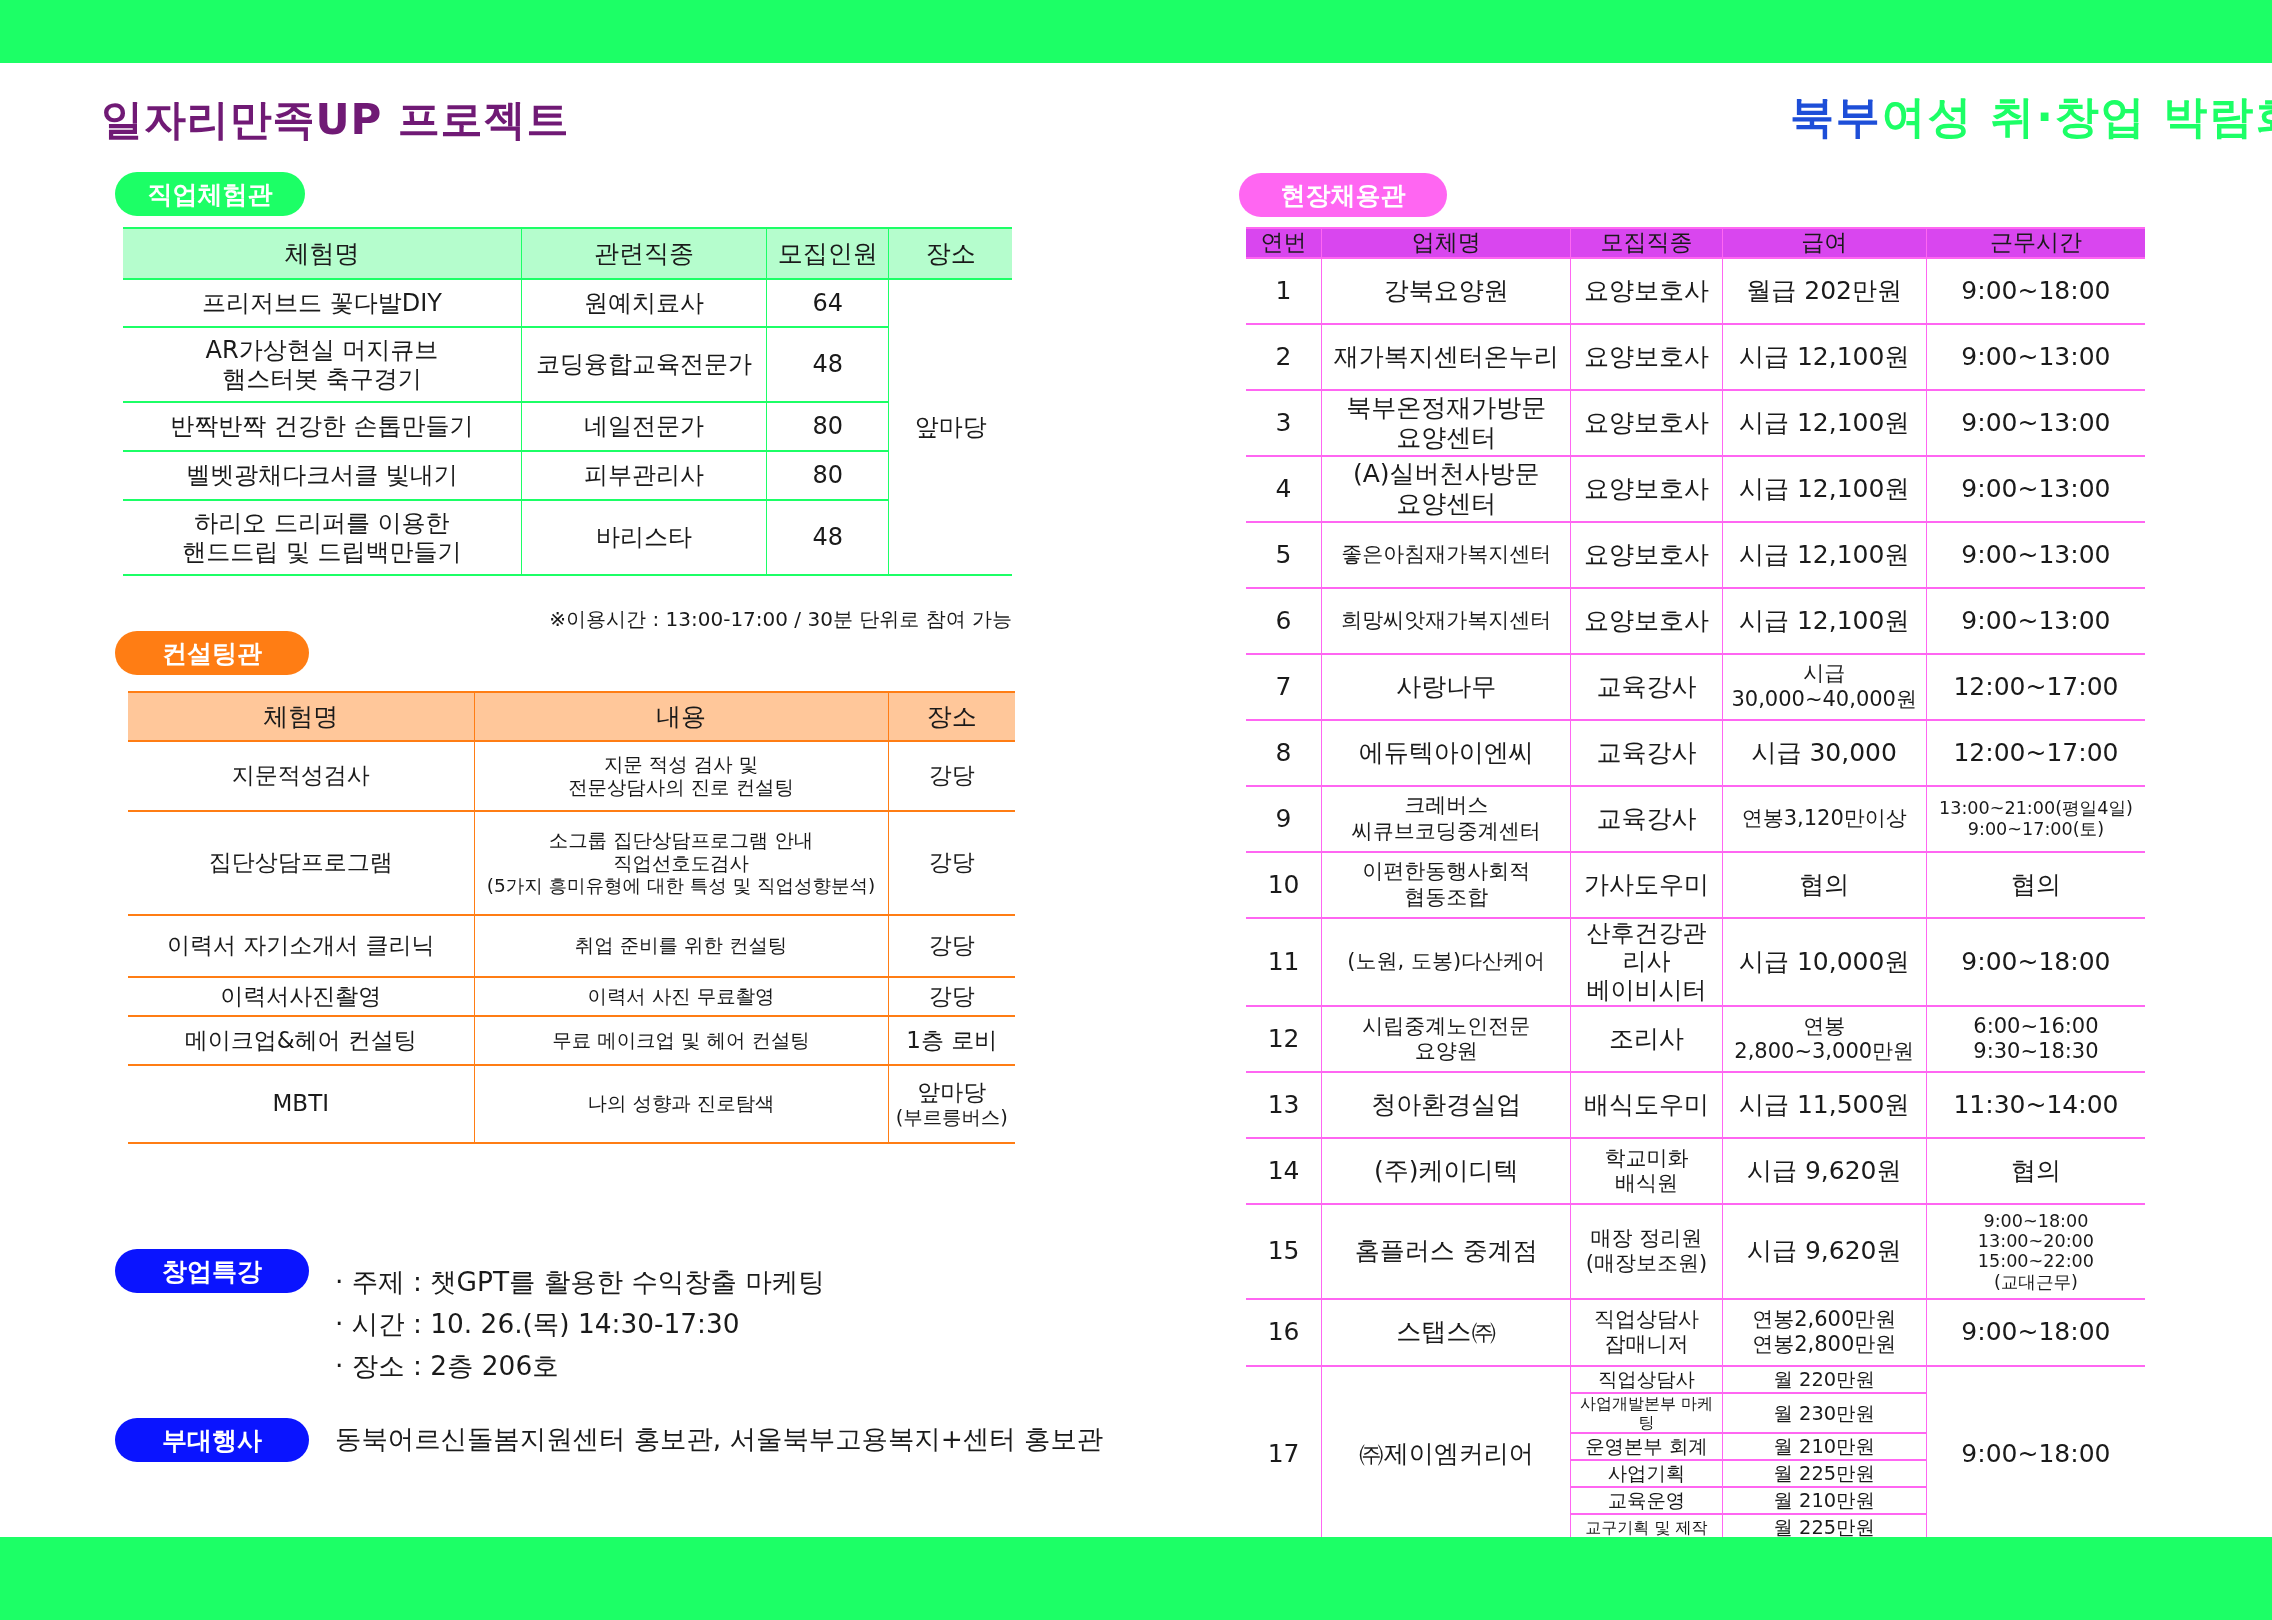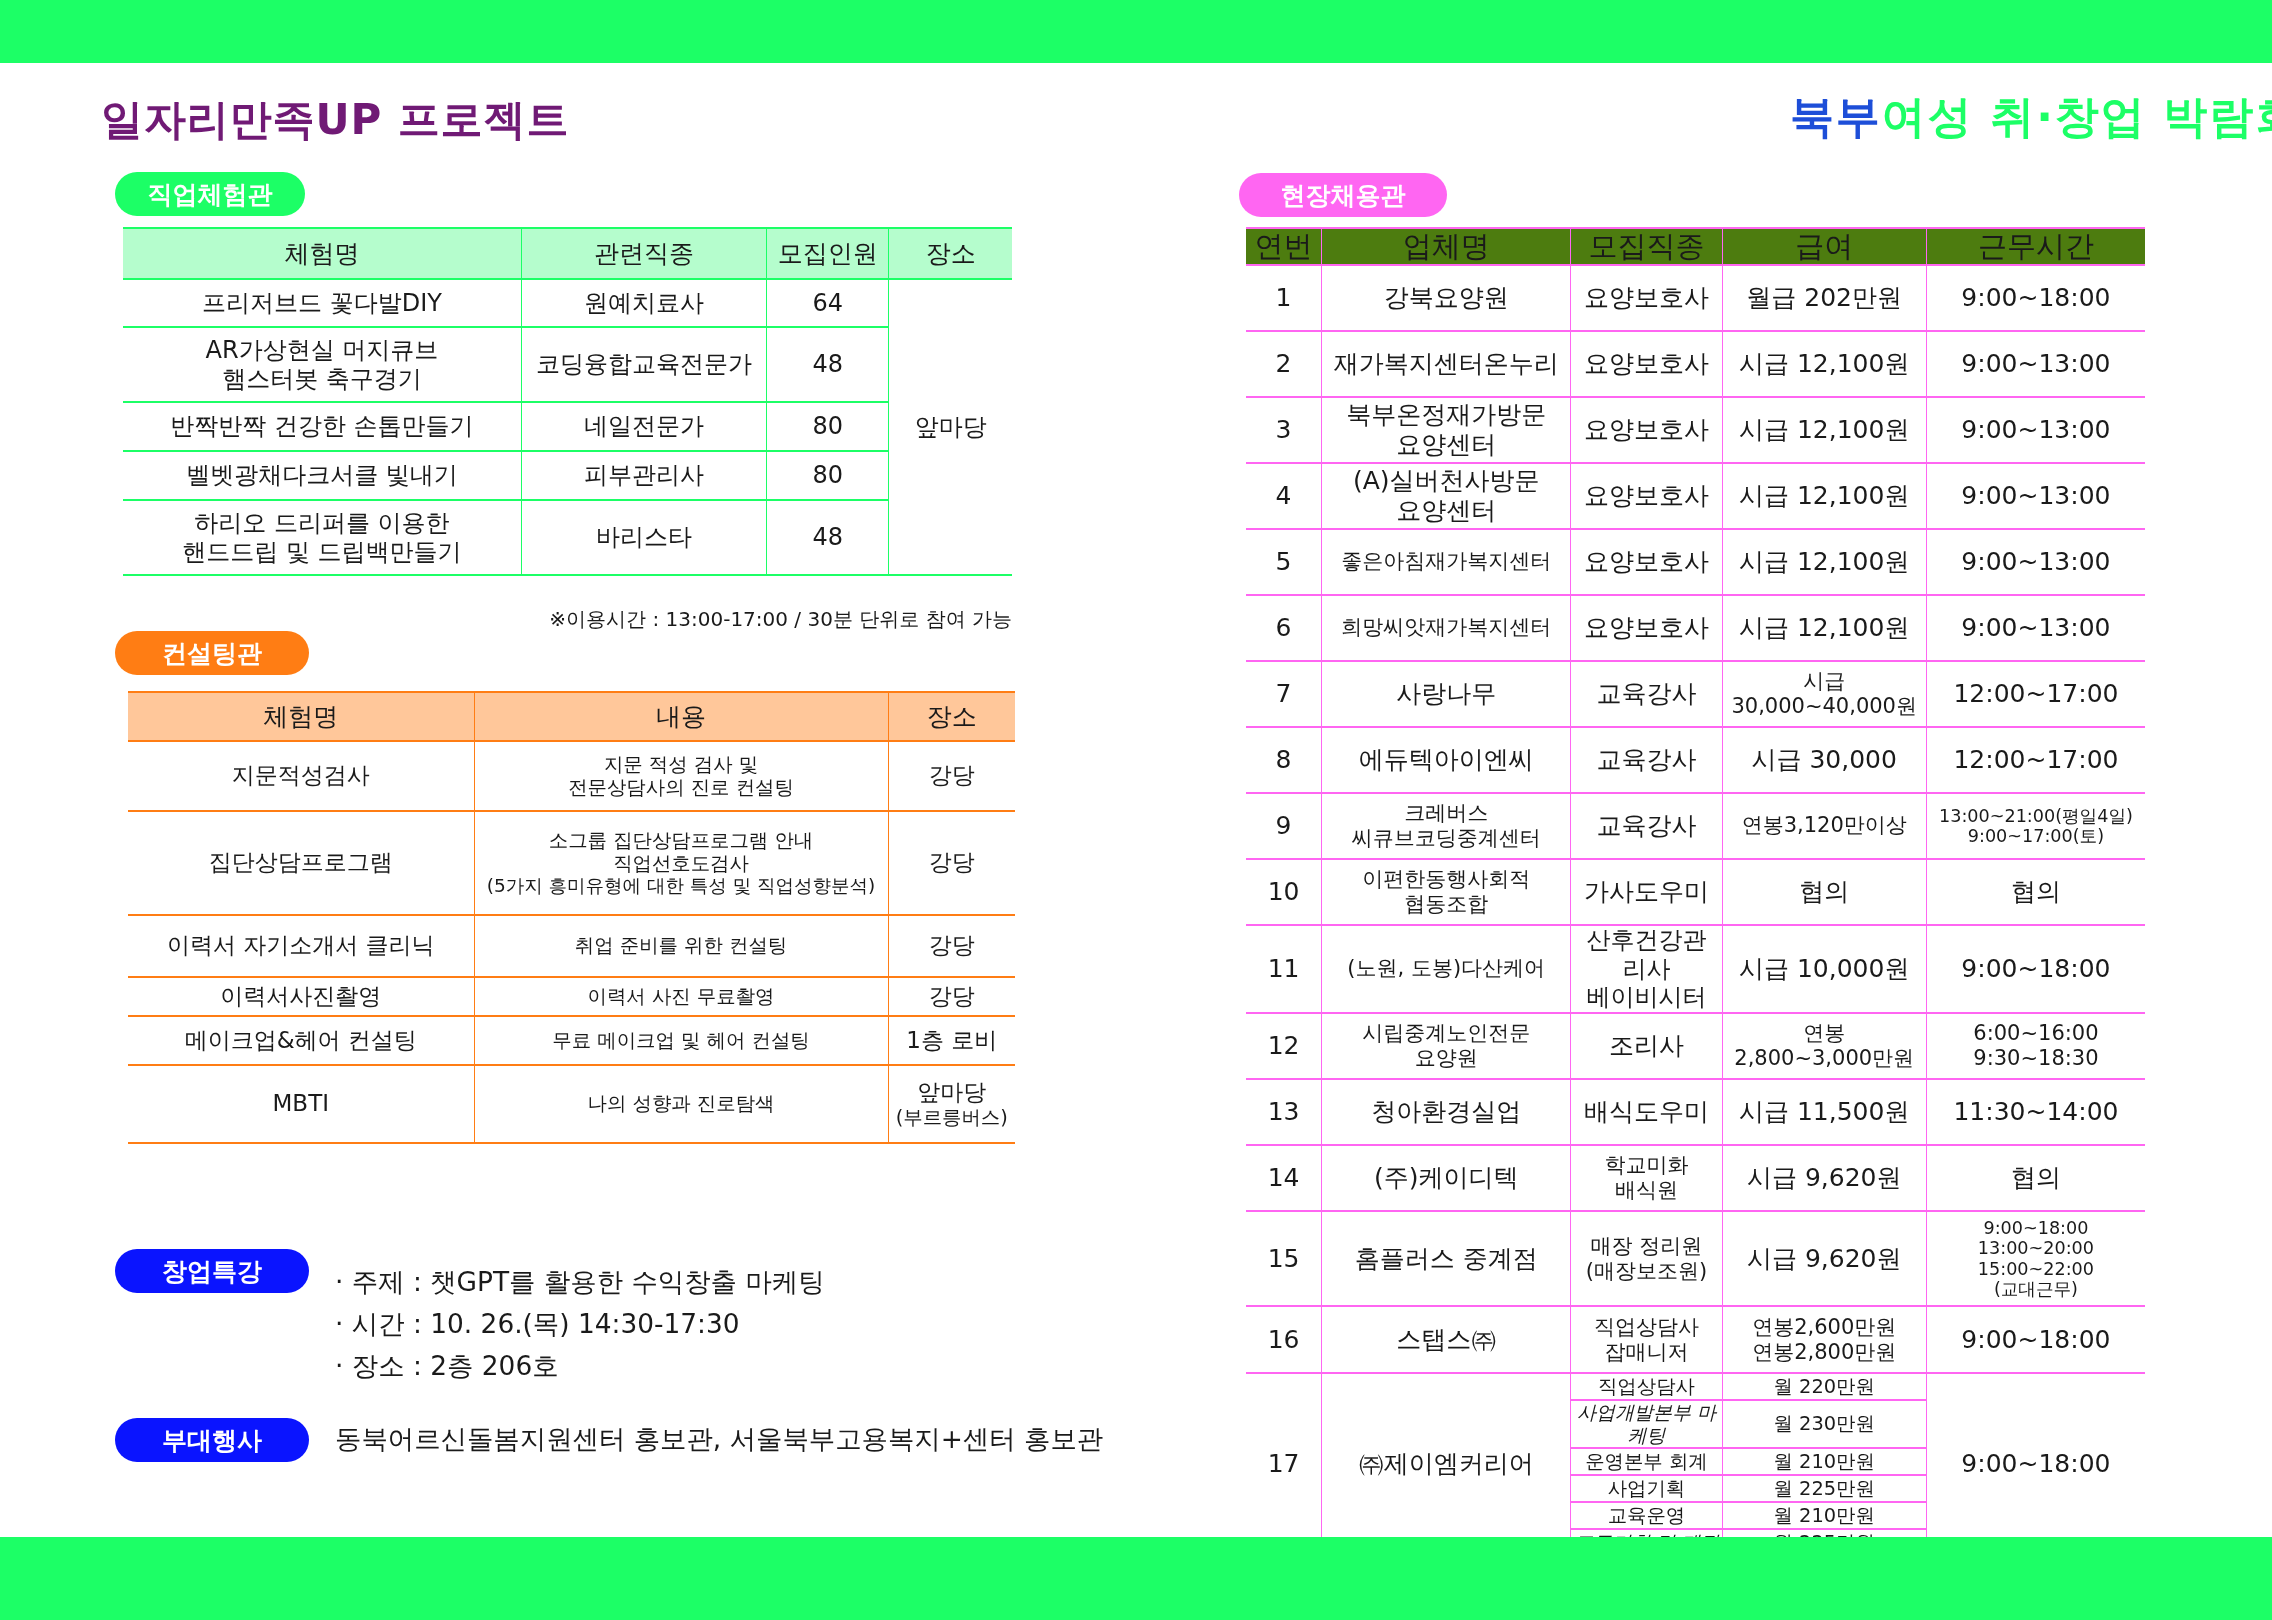--- a/index.html
+++ b/index.html
@@ -35,30 +35,30 @@
   #t2 { left: 128px; top: 691px; width: 887px; font-size: 23px; }
   #t2 th { background: #ffc79a; height: 49px; font-size: 25px; }
   #t2 td, #t2 th { border: 2.6px solid #ff7d14; border-left: 1.8px solid #ff7d14; border-right: 1.8px solid #ff7d14; }
   #t2 tr > *:first-child { border-left: none; }
   #t2 tr > *:last-child { border-right: none; }
   #t2 .small { font-size: 19.4px; }
   #t2 .sm2 { font-size: 18.5px; }
 
   
   #t3 { left: 1246px; top: 227px; width: 899px; font-size: 25px; }
-  #t3 th { background: #4d7c0f; height: 27px; font-size: 29px; }
+  #t3 th { background: #d946ef; height: 27px; font-size: 23px; }
   #t3 td, #t3 th { border: 2.6px solid #ff66f2; border-left: 1.8px solid #ff66f2; border-right: 1.8px solid #ff66f2; }
   #t3 tr > *:first-child { border-left: none; }
   #t3 tr > *:last-child { border-right: none; }
   #t3 tr.r td { height: 66px; }
   #t3 .s22 { font-size: 24px; margin-top: 47px; }
   #t3 .s20 { font-size: 17.6px; line-height: 1.15; }
   #t3 .s24 { font-size: 21px; }
   #t3 .sub td { height: 27px; font-size: 19.4px; padding: 0 1.8px; }
-  #t3 .sub td.tiny { font-size: 19px; font-style: italic; }
+  #t3 .sub td.tiny { font-size: 16px; }
 
   .note { position: absolute; left: 529px; top: 606px; width: 483px; text-align: right; font-size: 20px; white-space: nowrap; }
 
   .info { position: absolute; font-size: 26.4px; line-height: 42px; white-space: nowrap; }
 </style>
 </head>
 <body>
 
 <div class="band top"></div>
 

